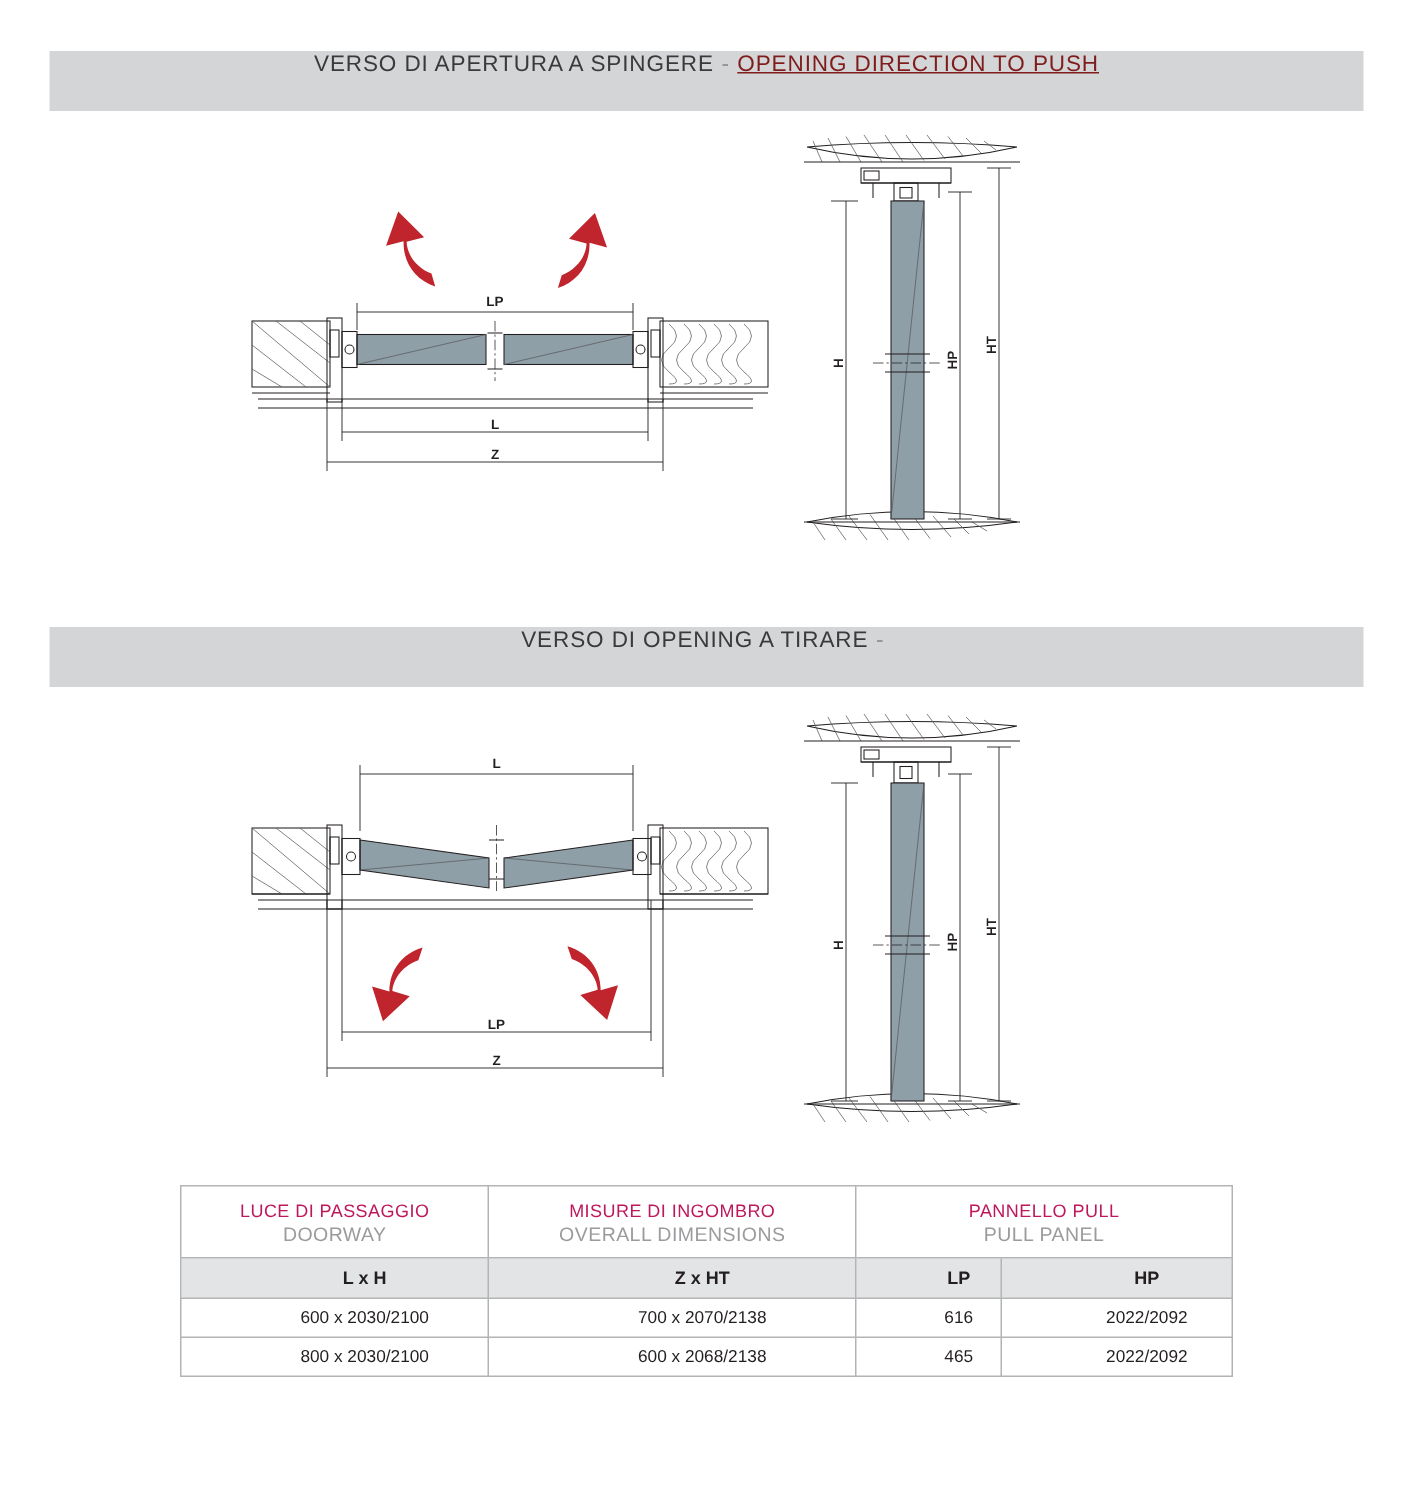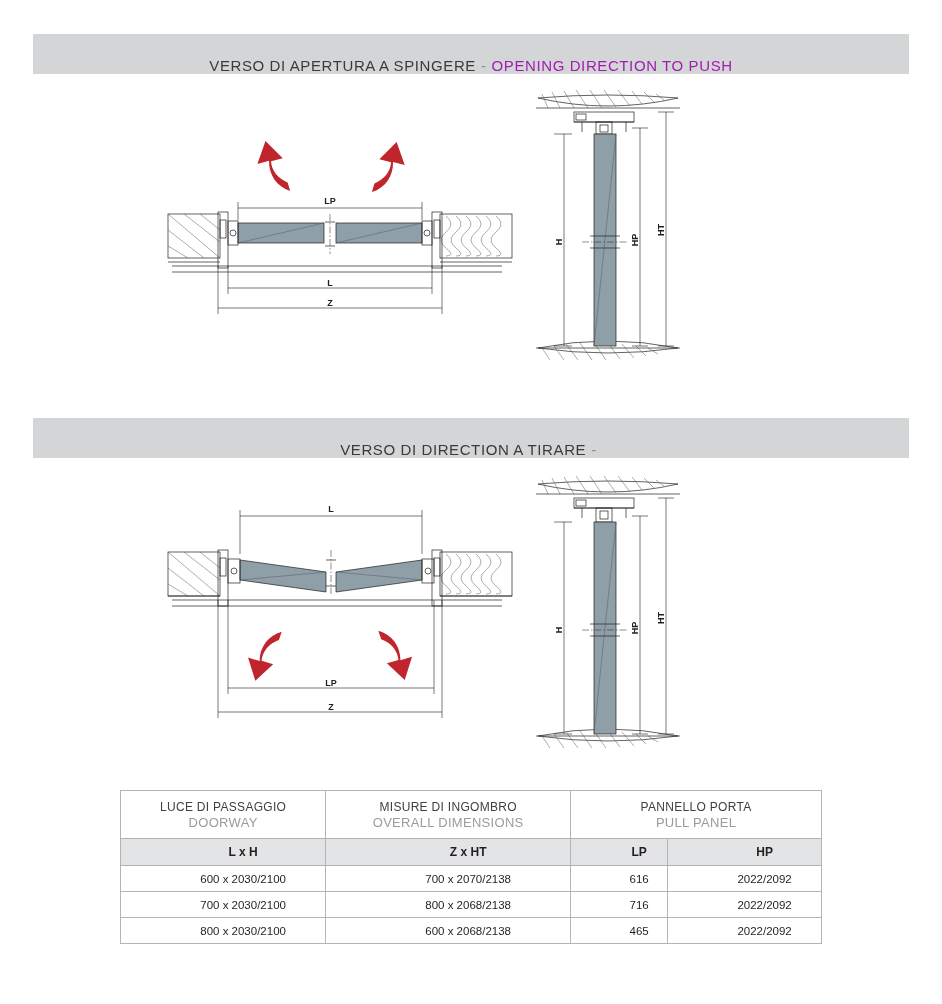--- a/index.html
+++ b/index.html
@@ -22,38 +22,39 @@
   }
 
   
   .section-bar {
     position: absolute;
     left: 33px;
     width: 876px;
     height: 40px;
     background: #d4d5d7;
     display: flex;
-    align-items: flex-end;
+    align-items: flex-start;
     justify-content: center;
     letter-spacing: 0.6px;
   }
   .section-bar .it {
     font-size: 15px;
     color: #3a3a3c;
     font-weight: 400;
   }
   .section-bar .sep {
     font-size: 15px;
     color: #8d8f91;
     margin: 0 5px;
   }
   .section-bar .en {
     font-size: 15px;
-    color: #a21caf;
+    color: #7f1d1d;
     font-weight: 400;
+    text-decoration: underline;
   }
   #bar-push { top: 34px; }
   #bar-pull { top: 418px; }
 
   
   .drawing {
     position: absolute;
   }
   #draw-push { left: 150px; top: 90px; width: 610px; height: 290px; }
   #draw-pull { left: 150px; top: 474px; width: 610px; height: 300px; }
@@ -74,21 +75,21 @@
   }
   .spec-table thead th {
     height: 47px;
     font-weight: 400;
     background: #ffffff;
     vertical-align: middle;
   }
   .spec-table thead th .it-l {
     display: block;
     font-size: 12px;
-    color: #404040;
+    color: #be185d;
     letter-spacing: 0.3px;
     line-height: 15px;
   }
   .spec-table thead th .en-l {
     display: block;
     font-size: 13px;
     color: #9a9b9d;
     letter-spacing: 0.3px;
     line-height: 15px;
   }
@@ -243,21 +244,21 @@
         <g>
           <path class="dim" d="M516 22 L516 256"></path>
           <path class="dim" d="M508 22 L524 22 M508 256 L524 256"></path>
           <text class="lbl" x="514" y="140" text-anchor="middle" transform="rotate(-90 514 140)">HT</text>
         </g>
       </g>
     </svg>
   </div>
 
   <div class="section-bar" id="bar-pull">
-    <span class="it">VERSO DI DIRECTION A TIRARE</span>
+    <span class="it">VERSO DI OPENING A TIRARE</span>
     <span class="sep">-</span>
   </div>
 
   <div class="drawing" id="draw-pull">
     <svg width="610" height="300" viewBox="0 0 610 300">
 
       <g>
 
         <g>
           <rect class="ln" x="18" y="78" width="52" height="44" fill="#ffffff"></rect>
@@ -374,45 +375,39 @@
       <tr>
         <th>
           <span class="it-l">LUCE DI PASSAGGIO</span>
           <span class="en-l">DOORWAY</span>
         </th>
         <th>
           <span class="it-l">MISURE DI INGOMBRO</span>
           <span class="en-l">OVERALL DIMENSIONS</span>
         </th>
         <th colspan="2">
-          <span class="it-l">PANNELLO PORTA</span>
+          <span class="it-l">PANNELLO PULL</span>
           <span class="en-l">PULL PANEL</span>
         </th>
       </tr>
     </thead>
     <tbody>
       <tr class="subhead">
         <td>L x H</td>
         <td>Z x HT</td>
         <td>LP</td>
         <td>HP</td>
       </tr>
       <tr>
         <td>600 x 2030/2100</td>
         <td>700 x 2070/2138</td>
         <td>616</td>
         <td>2022/2092</td>
       </tr>
       <tr>
-        <td>700 x 2030/2100</td>
-        <td>800 x 2068/2138</td>
-        <td>716</td>
-        <td>2022/2092</td>
-      </tr>
-      <tr>
         <td>800 x 2030/2100</td>
         <td>600 x 2068/2138</td>
         <td>465</td>
         <td>2022/2092</td>
       </tr>
     </tbody>
   </table>
 
 </div>
 

